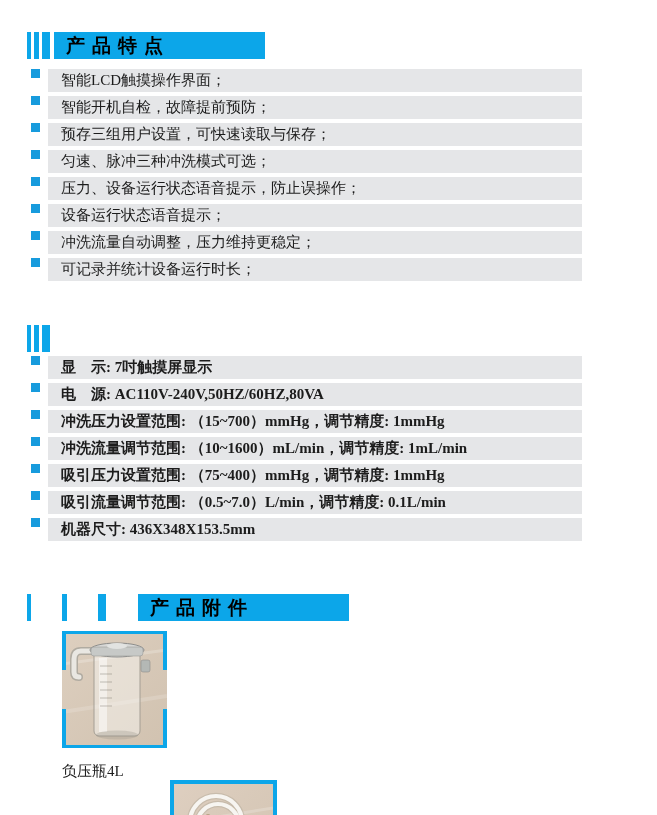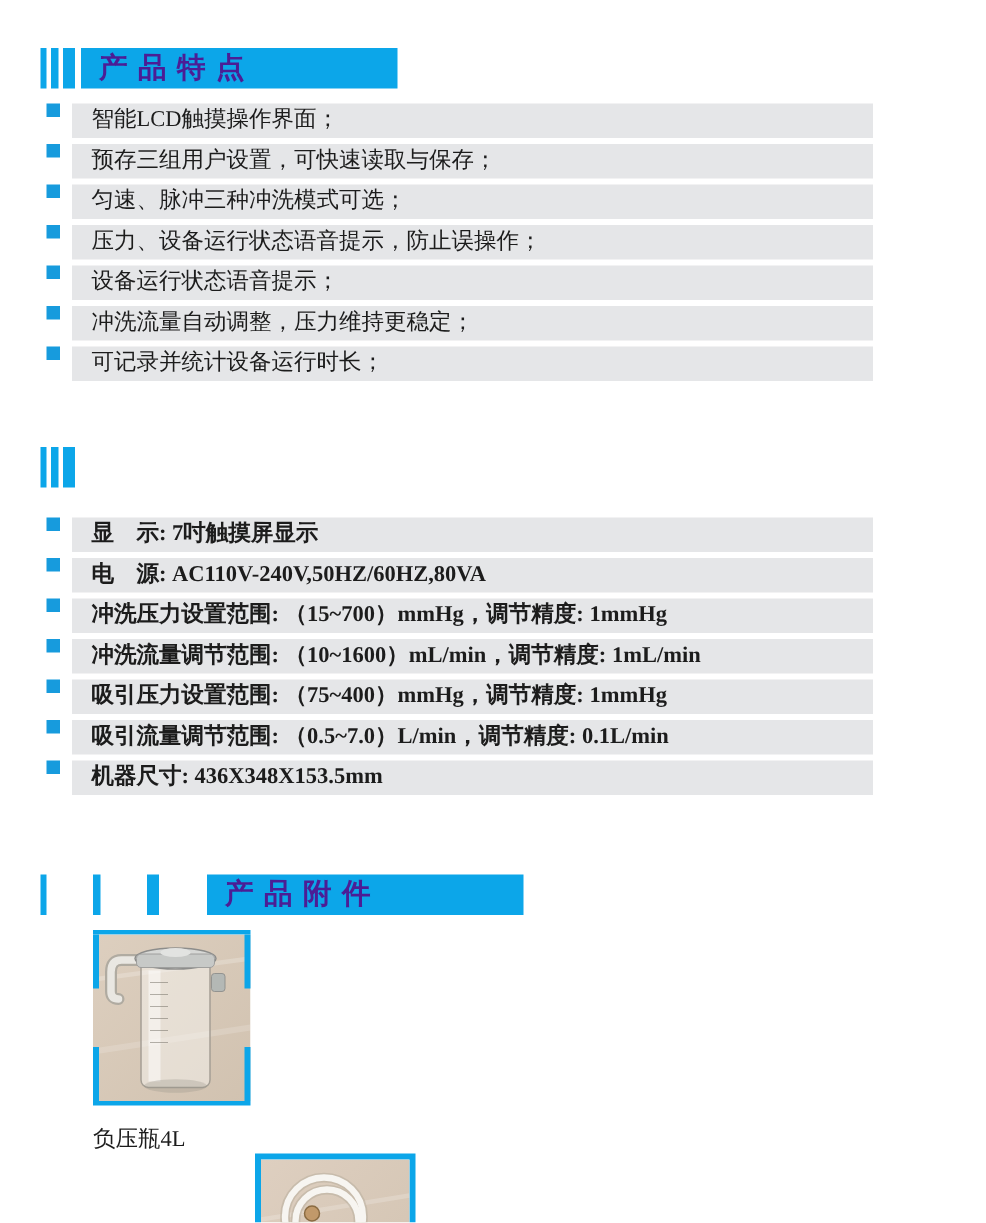--- a/index.html
+++ b/index.html
@@ -16,21 +16,21 @@
     font-family:"Liberation Serif","DejaVu Serif",serif;
     padding-top:32px;box-sizing:border-box;
   }
   
   .sec-header{display:flex;align-items:stretch;height:27px;margin-left:27px;margin-bottom:0;}
   .stripe{background:var(--accent);}
   .s1{width:4px;margin-right:3px;}
   .s2{width:5px;margin-right:3px;}
   .s3{width:8px;margin-right:4px;}
   .sec-title{
-    width:199px;background:var(--accent);color:#4c1d95;
+    width:199px;background:var(--accent);color:#000000;
     font-family:"Liberation Sans","DejaVu Sans",sans-serif;
     font-weight:bold;font-size:19px;letter-spacing:7px;
     line-height:27px;padding-left:12px;
   }
   
   .rows{margin-top:10px;}
   .row{display:flex;margin:0 0 4px 31px;height:23px;}
   .bullet{width:9px;height:9px;background:var(--bullet);margin-right:8px;flex:none;}
   .row-text{
     width:534px;height:23px;line-height:23px;background:var(--row-bg);
@@ -64,20 +64,24 @@
     <span class="stripe s3"></span>
     <div class="sec-title">产品特点</div>
   </div>
   <div class="rows">
     <div class="row">
         <span class="bullet"></span>
         <div class="row-text">智能LCD触摸操作界面；</div>
       </div>
     <div class="row">
         <span class="bullet"></span>
+        <div class="row-text">智能开机自检，故障提前预防；</div>
+      </div>
+    <div class="row">
+        <span class="bullet"></span>
         <div class="row-text">预存三组用户设置，可快速读取与保存；</div>
       </div>
     <div class="row">
         <span class="bullet"></span>
         <div class="row-text">匀速、脉冲三种冲洗模式可选；</div>
       </div>
     <div class="row">
         <span class="bullet"></span>
         <div class="row-text">压力、设备运行状态语音提示，防止误操作；</div>
       </div>
@@ -93,21 +97,21 @@
         <span class="bullet"></span>
         <div class="row-text">可记录并统计设备运行时长；</div>
       </div>
   </div>
 
   <div class="sec-header mt44">
     <span class="stripe s1"></span>
     <span class="stripe s2"></span>
     <span class="stripe s3"></span>
   </div>
-  <div class="rows specs" style="margin-top:20px;font-family:Liberation Serif, serif;">
+  <div class="rows specs" style="margin-top:4px;font-family:Liberation Serif, serif;">
     <div class="row">
         <span class="bullet"></span>
         <div class="row-text">显　示: 7吋触摸屏显示</div>
       </div>
     <div class="row">
         <span class="bullet"></span>
         <div class="row-text">电　源: AC110V-240V,50HZ/60HZ,80VA</div>
       </div>
     <div class="row">
         <span class="bullet"></span>

